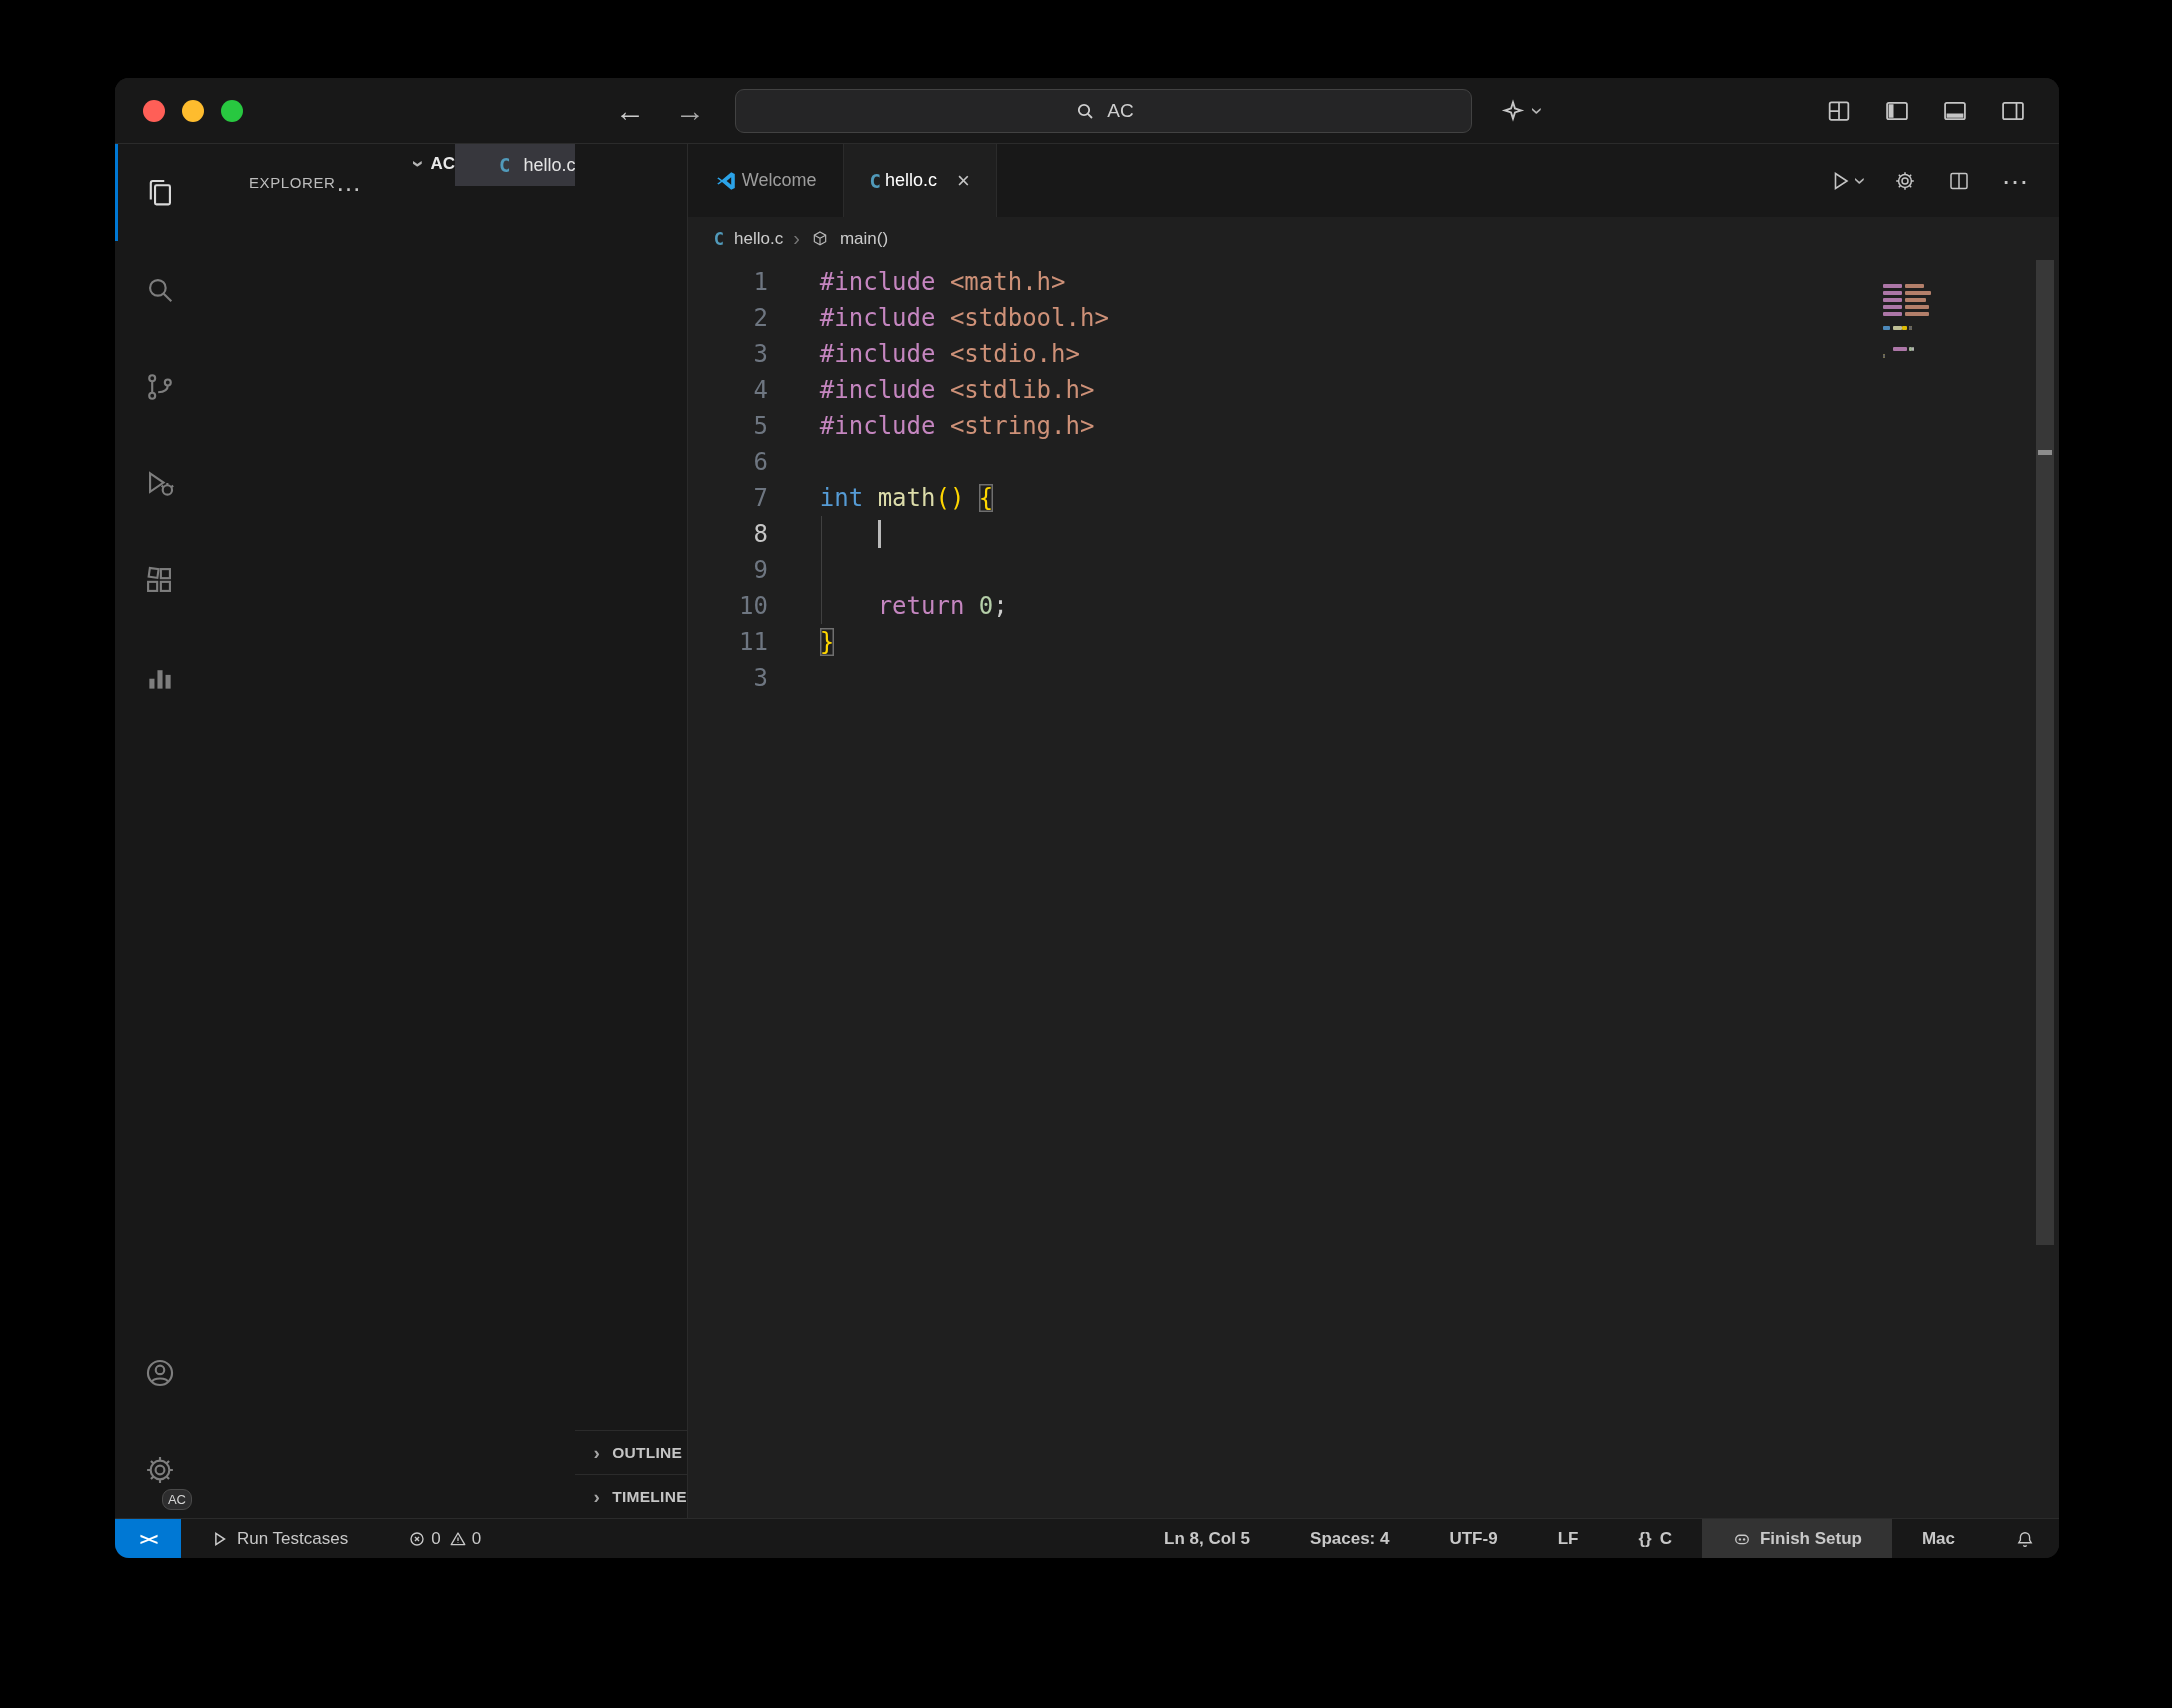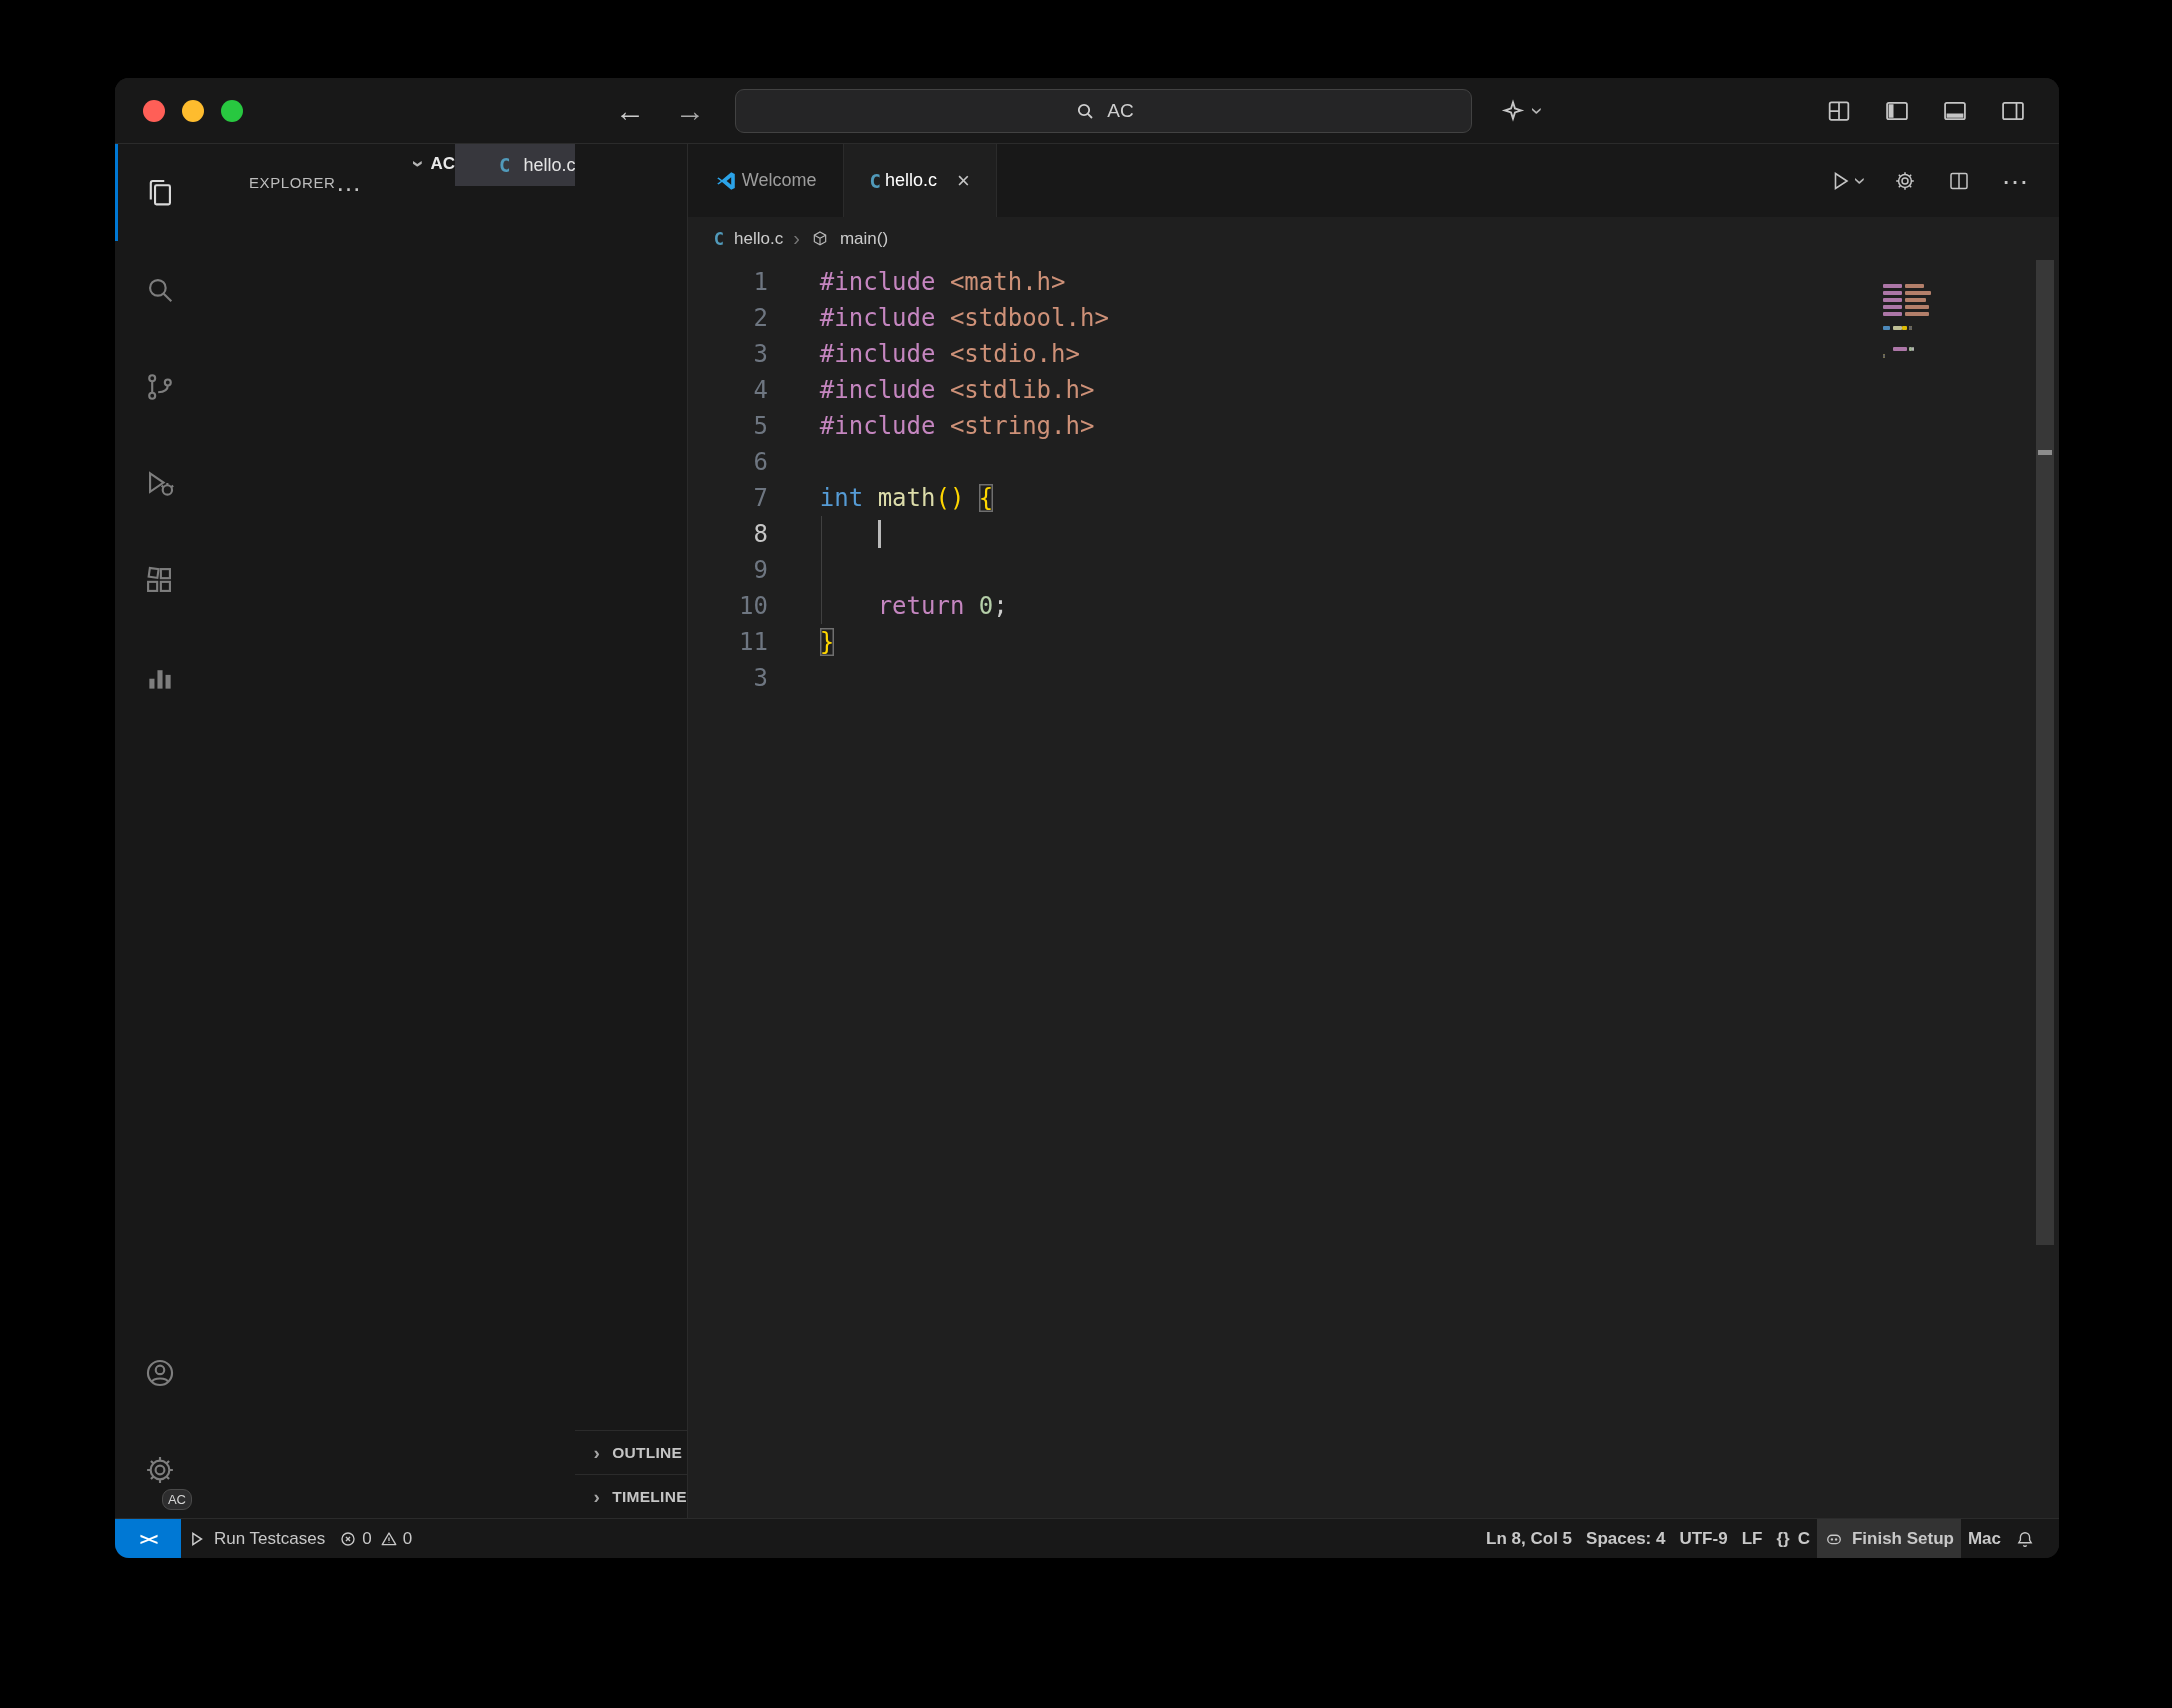--- a/index.html
+++ b/index.html
@@ -131,21 +131,21 @@
 
   
   .statusbar {
     flex:0 0 40px; background:var(--shell-bg,#181818); border-top:1px solid var(--border,#2b2b2b);
     display:flex; align-items:stretch; font-size:17px; color:#c8c8c8;
   }
   .remote {
     width:66px; background:var(--remote-bg,#0078d4); color:#fff; display:flex; align-items:center; justify-content:center;
     font-family:"DejaVu Sans Mono",monospace; font-size:17px; letter-spacing:-2px; font-weight:bold;
   }
-  .sb-item { display:flex; align-items:center; gap:8px; padding:0 7px; }
+  .sb-item { display:flex; align-items:center; gap:8px; padding:0 30px; }
   .sb-group { display:flex; align-items:center; gap:5px; }
   .sb-right { margin-left:auto; display:flex; align-items:stretch;font-weight:bold; }
   .sb-finish { background:var(--finish-setup-bg,#333333); }
   .sb-bell { padding-right:24px; }
   .icon-18 { width:18px; height:18px; }
   .icon-20 { width:20px; height:20px; }
 </style>
 </head>
 <body>
 

